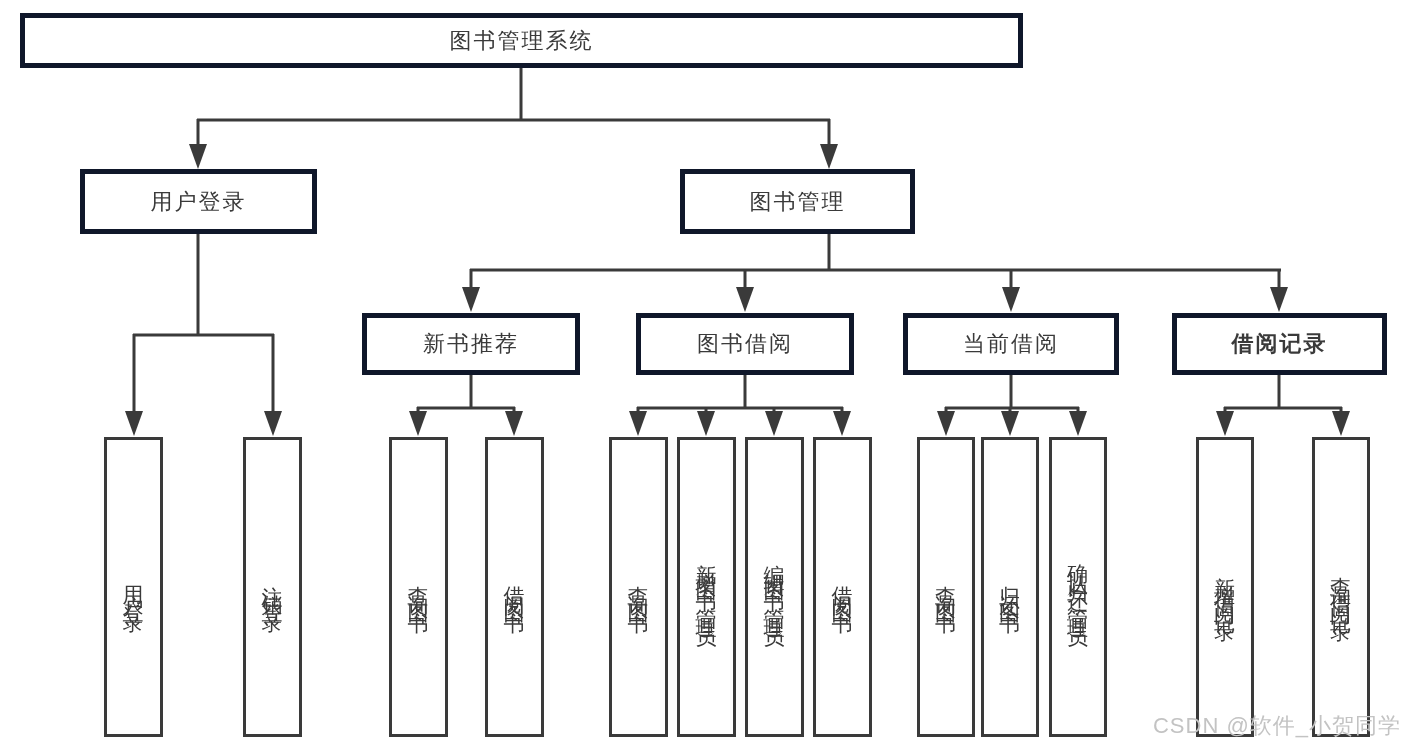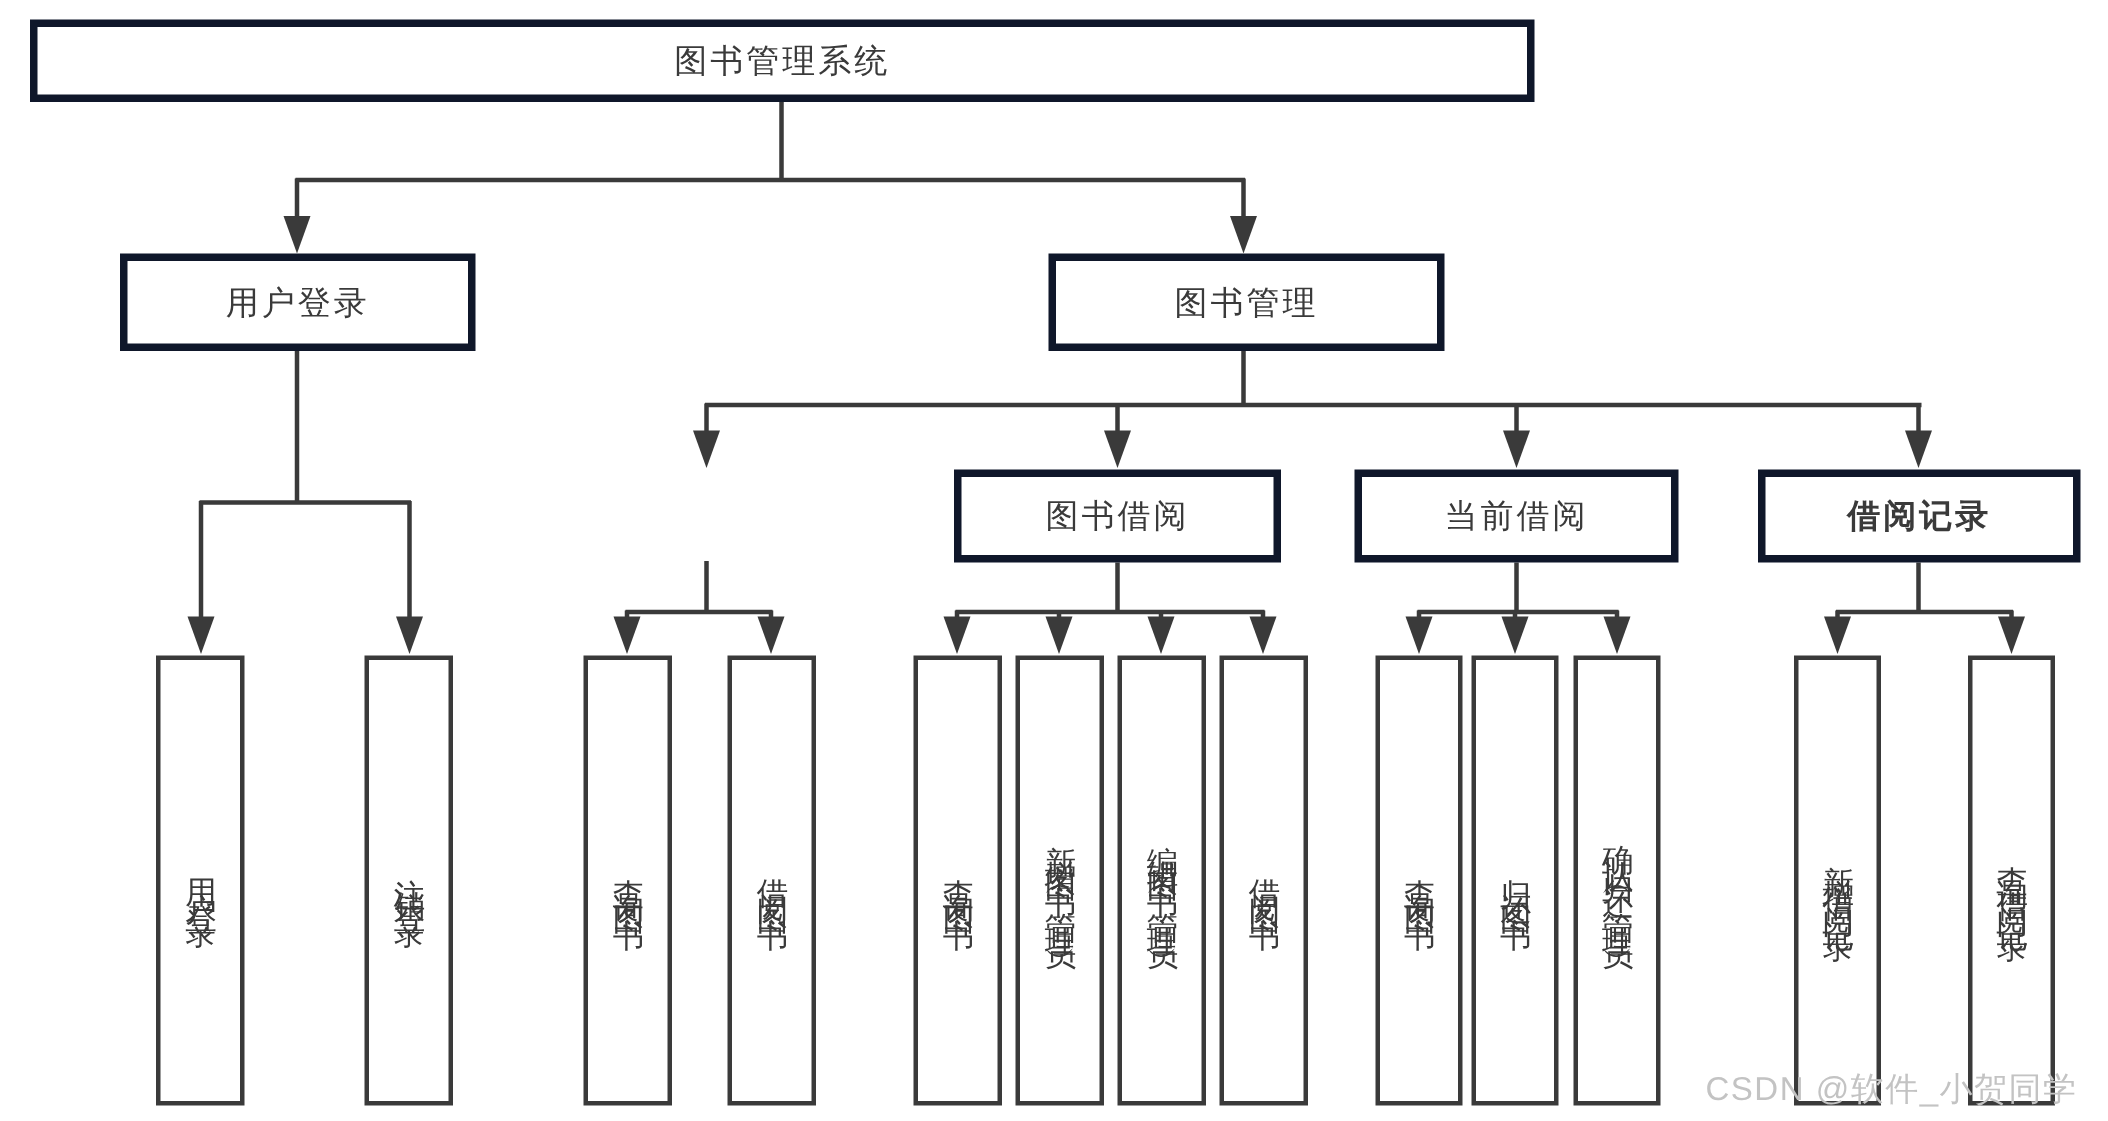--- a/index.html
+++ b/index.html
@@ -42,42 +42,42 @@
     writing-mode: vertical-rl;
     text-orientation: mixed;
     font-size: 21px;
     letter-spacing: 9px;
     line-height: 1;
     color: #3a3a3a;
   }
   
   .n-root  { left: 20px;   top: 13px;  width: 1003px; height: 55px; }
   .n-login { left: 80px;   top: 169px; width: 237px;  height: 65px; }
-  .n-mgmt  { left: 699px;  top: 169px; width: 264px;  height: 65px; }
+  .n-mgmt  { left: 680px;  top: 169px; width: 235px;  height: 65px; }
   .n-newbook { left: 362px;  top: 313px; width: 218px; height: 62px; }
   .n-borrow  { left: 636px;  top: 313px; width: 218px; height: 62px; }
   .n-current { left: 903px;  top: 313px; width: 216px; height: 62px; }
   .n-record  { left: 1172px; top: 313px; width: 215px; height: 62px; font-weight: bold; }
   .lf { top: 437px; height: 300px; width: 59px; }
   .l-a1 { left: 104px; }
   .l-a2 { left: 243px; }
   .l-b1 { left: 389px; }
   .l-b2 { left: 485px; }
   .l-c1 { left: 609px; }
   .l-c2 { left: 677px; }
   .l-c3 { left: 745px; }
   .l-c4 { left: 813px; }
   .l-d1 { left: 917px;  width: 58px; }
   .l-d2 { left: 981px;  width: 58px; }
   .l-d3 { left: 1049px; width: 58px; }
   .l-e1 { left: 1196px; width: 58px; }
   .l-e2 { left: 1312px; width: 58px; }
   .watermark {
     position: absolute;
-    right: 20px;
+    right: 4px;
     bottom: 6px;
     font-size: 22px;
     color: #c3c3c3;
     letter-spacing: 1px;
     z-index: 5;
     white-space: nowrap;
   }
 </style>
 </head>
 <body>
@@ -138,20 +138,23 @@
     <span>图书管理系统</span>
   </div>
 
   <div class="node n-login">
     <span>用户登录</span>
   </div>
   <div class="node n-mgmt">
     <span>图书管理</span>
   </div>
 
+  <div class="node n-newbook">
+    <span>新书推荐</span>
+  </div>
   <div class="node n-borrow">
     <span>图书借阅</span>
   </div>
   <div class="node n-current">
     <span>当前借阅</span>
   </div>
   <div class="node n-record">
     <span>借阅记录</span>
   </div>
 

